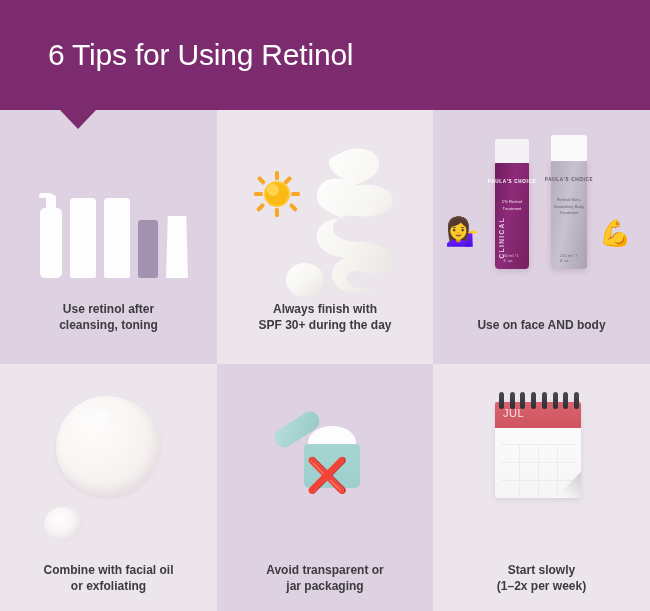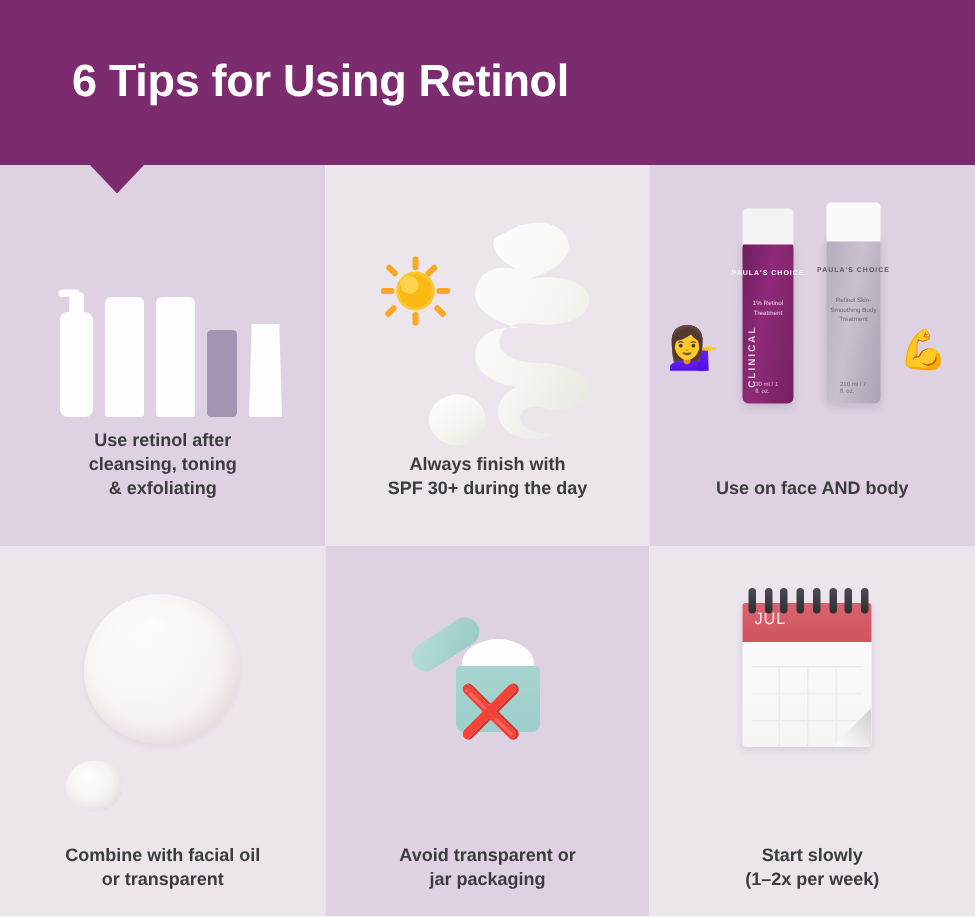--- a/index.html
+++ b/index.html
@@ -25,21 +25,21 @@
     width: 650px;
     height: 110px;
     background: #7c2c6e;
   }
 
   .header-title {
     position: absolute;
     left: 48px;
     top: 38px;
     font-size: 30px;
-    font-weight: bold;
+    font-weight: normal;
     color: #ffffff;
     letter-spacing: -0.2px;
     white-space: nowrap;
   }
 
   .header-notch {
     position: absolute;
     left: 60px;
     top: 110px;
     width: 0;
@@ -291,21 +291,20 @@
           <div class="bt bt-pump"></div>
           <div class="bt bt-a"></div>
           <div class="bt bt-b"></div>
           <div class="bt-purple"></div>
           <div class="bt-tube"></div>
         </div>
       </div>
       <div class="caption">
         <div>Use retinol after</div>
         <div>cleansing, toning</div>
-        <div>&amp; exfoliating</div>
       </div>
     </div>
 
     <div class="cell cell-r1 shade-light">
       <div class="art">
         <div class="cream-wrap">
           <svg width="170" height="175" viewBox="0 0 170 175">
             <defs>
               <linearGradient id="cg" x1="0" y1="0" x2="1" y2="1">
                 <stop offset="0%" stop-color="#ffffff"></stop>
@@ -375,21 +374,21 @@
       </div>
     </div>
 
     <div class="cell cell-r2 shade-light">
       <div class="art">
         <div class="droplet-big"></div>
         <div class="droplet-small"></div>
       </div>
       <div class="caption">
         <div>Combine with facial oil</div>
-        <div>or transparent</div>
+        <div>or exfoliating</div>
       </div>
     </div>
 
     <div class="cell cell-r2 shade-dark">
       <div class="art">
         <div class="jar-wrap">
           <div class="jar-lid"></div>
           <div class="jar-cream"></div>
           <div class="jar-body"></div>
           <div class="x-mark">❌</div>

